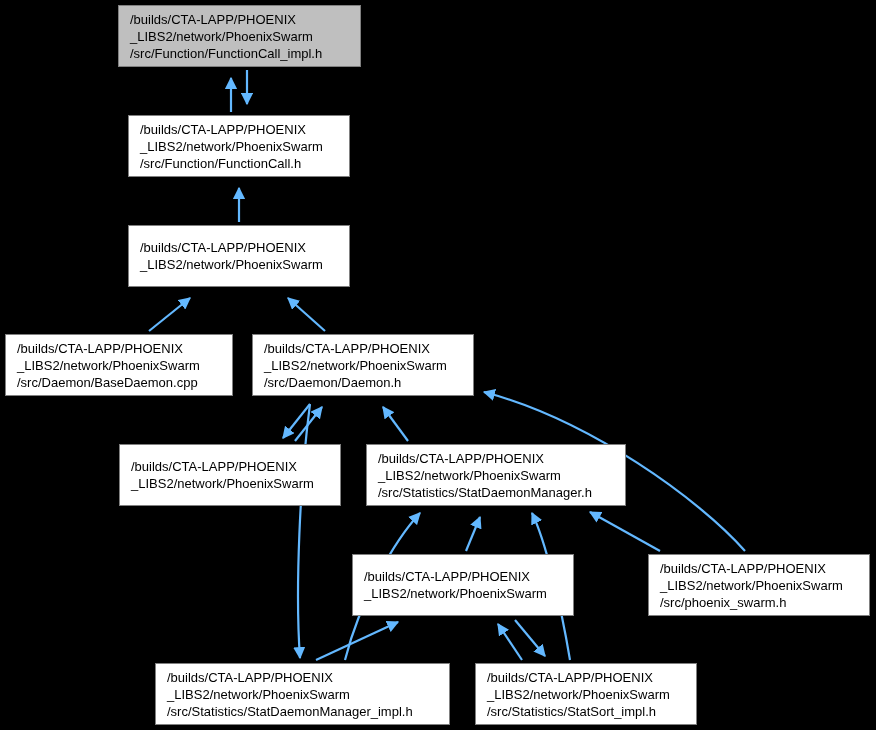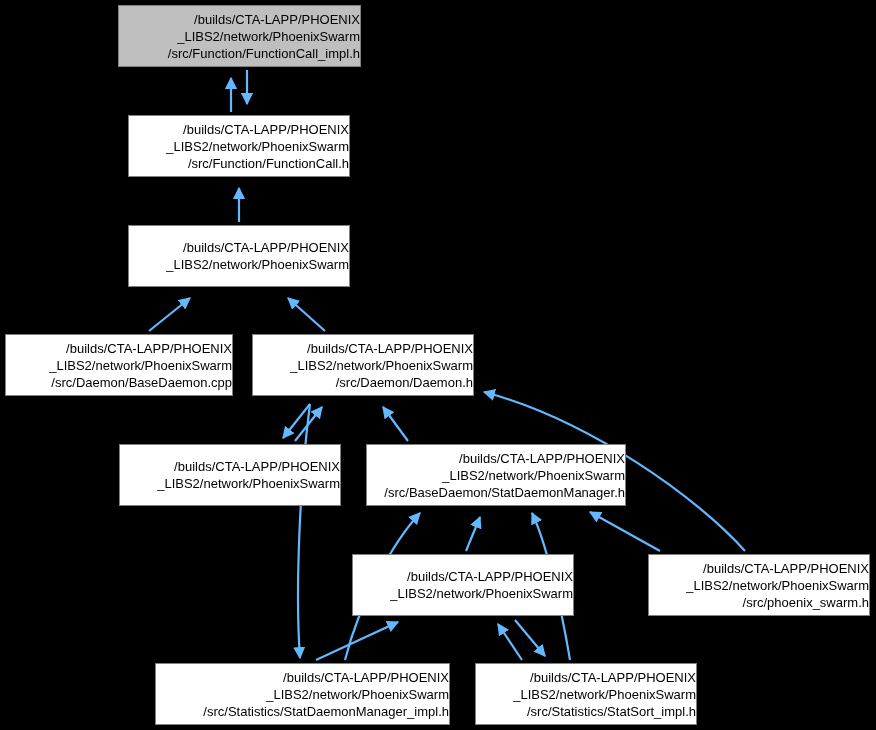--- a/index.html
+++ b/index.html
@@ -38,22 +38,22 @@
   }
   .node-box.root {
     background: #bfbfbf;
   }
   .node-line {
     font-family: "Liberation Sans", sans-serif;
     font-size: 13px;
     line-height: 17px;
     color: #000000;
     white-space: pre;
-    text-align: right;
-    padding: 0 0;
+    text-align: left;
+    padding: 0 11px;
   }
   .edge-path {
     fill: none;
     stroke: #63b8ff;
     stroke-width: 2.2;
   }
 </style>
 </head>
 <body>
 
@@ -106,21 +106,21 @@
       <div class="node-line">_LIBS2/network/PhoenixSwarm</div>
       <div class="node-line">/src/Daemon/Daemon.h</div>
     </div>
     <div class="node-box" style="left: 119px; top: 444px; width: 222px; height: 62px; background: rgb(255, 255, 255); border-color: rgb(128, 128, 128);">
       <div class="node-line">/builds/CTA-LAPP/PHOENIX</div>
       <div class="node-line">_LIBS2/network/PhoenixSwarm</div>
     </div>
     <div class="node-box" style="left: 366px; top: 444px; width: 260px; height: 62px; background: rgb(255, 255, 255); border-color: rgb(128, 128, 128);">
       <div class="node-line">/builds/CTA-LAPP/PHOENIX</div>
       <div class="node-line">_LIBS2/network/PhoenixSwarm</div>
-      <div class="node-line">/src/BaseDaemon/StatDaemonManager.h</div>
+      <div class="node-line">/src/Statistics/StatDaemonManager.h</div>
     </div>
     <div class="node-box" style="left: 352px; top: 554px; width: 222px; height: 62px; background: rgb(255, 255, 255); border-color: rgb(128, 128, 128);">
       <div class="node-line">/builds/CTA-LAPP/PHOENIX</div>
       <div class="node-line">_LIBS2/network/PhoenixSwarm</div>
     </div>
     <div class="node-box" style="left: 648px; top: 554px; width: 222px; height: 62px; background: rgb(255, 255, 255); border-color: rgb(128, 128, 128);">
       <div class="node-line">/builds/CTA-LAPP/PHOENIX</div>
       <div class="node-line">_LIBS2/network/PhoenixSwarm</div>
       <div class="node-line">/src/phoenix_swarm.h</div>
     </div>

